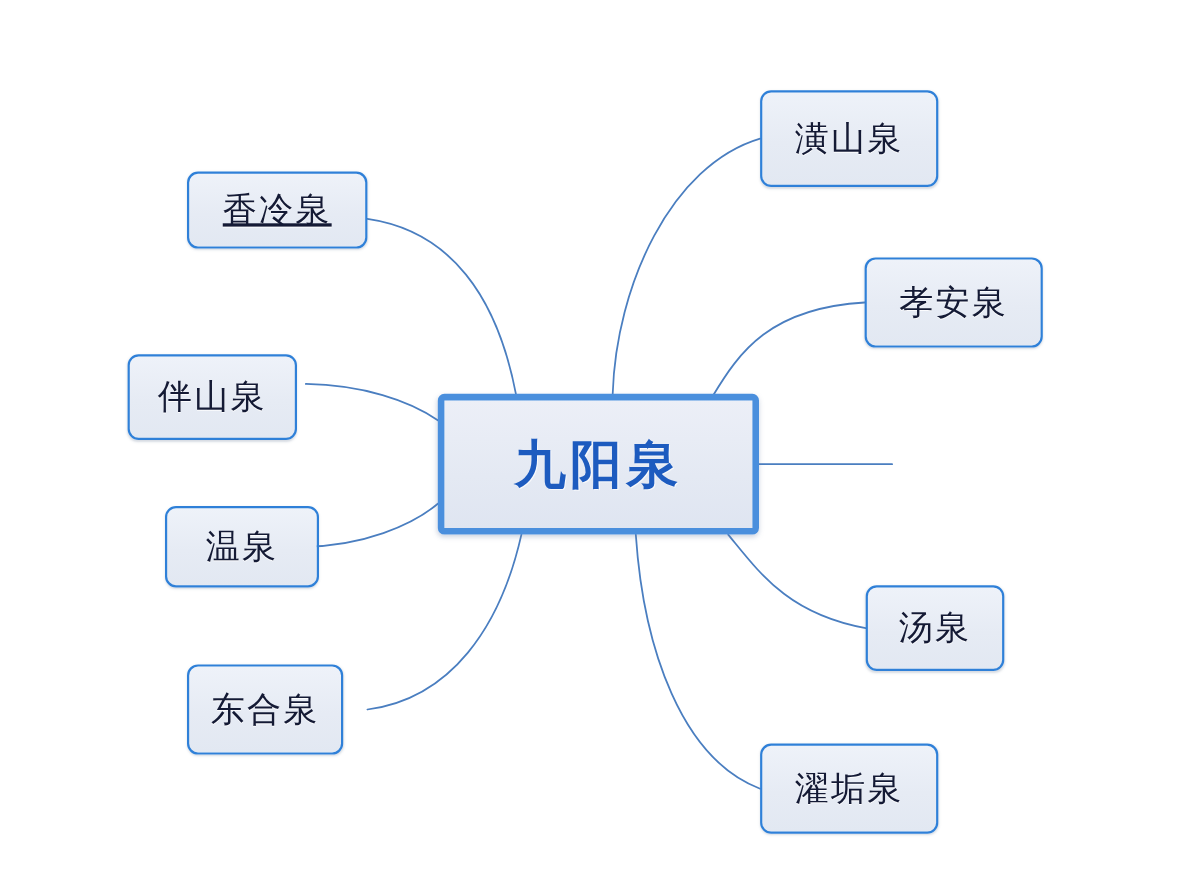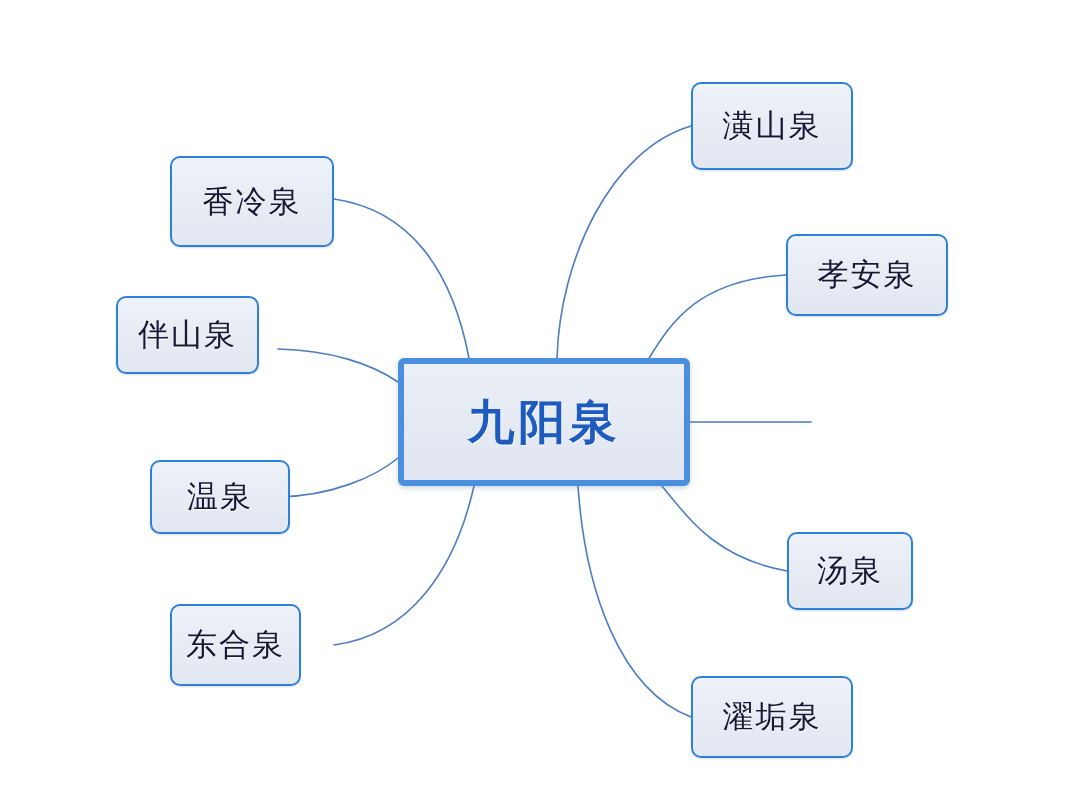--- a/index.html
+++ b/index.html
@@ -83,25 +83,25 @@
     </div>
     <div class="node node-child" style="left: 786px; top: 234px; width: 162px; height: 82px;">
       <span>孝安泉</span>
     </div>
     <div class="node node-child" style="left: 787px; top: 532px; width: 126px; height: 78px;">
       <span>汤泉</span>
     </div>
     <div class="node node-child" style="left: 691px; top: 676px; width: 162px; height: 82px;">
       <span>濯垢泉</span>
     </div>
-    <div class="node node-child" style="left: 170px; top: 156px; width: 164px; height: 91px;">
+    <div class="node node-child" style="left: 170px; top: 156px; width: 164px; height: 70px; text-decoration: underline;">
       <span>香冷泉</span>
     </div>
-    <div class="node node-child" style="left: 116px; top: 296px; width: 143px; height: 78px;">
+    <div class="node node-child" style="left: 116px; top: 322px; width: 154px; height: 78px;">
       <span>伴山泉</span>
     </div>
     <div class="node node-child" style="left: 150px; top: 460px; width: 140px; height: 74px;">
       <span>温泉</span>
     </div>
-    <div class="node node-child" style="left: 170px; top: 604px; width: 131px; height: 82px;">
+    <div class="node node-child" style="left: 170px; top: 604px; width: 142px; height: 82px;">
       <span>东合泉</span>
     </div>
   </div>
 
 </body></html>

